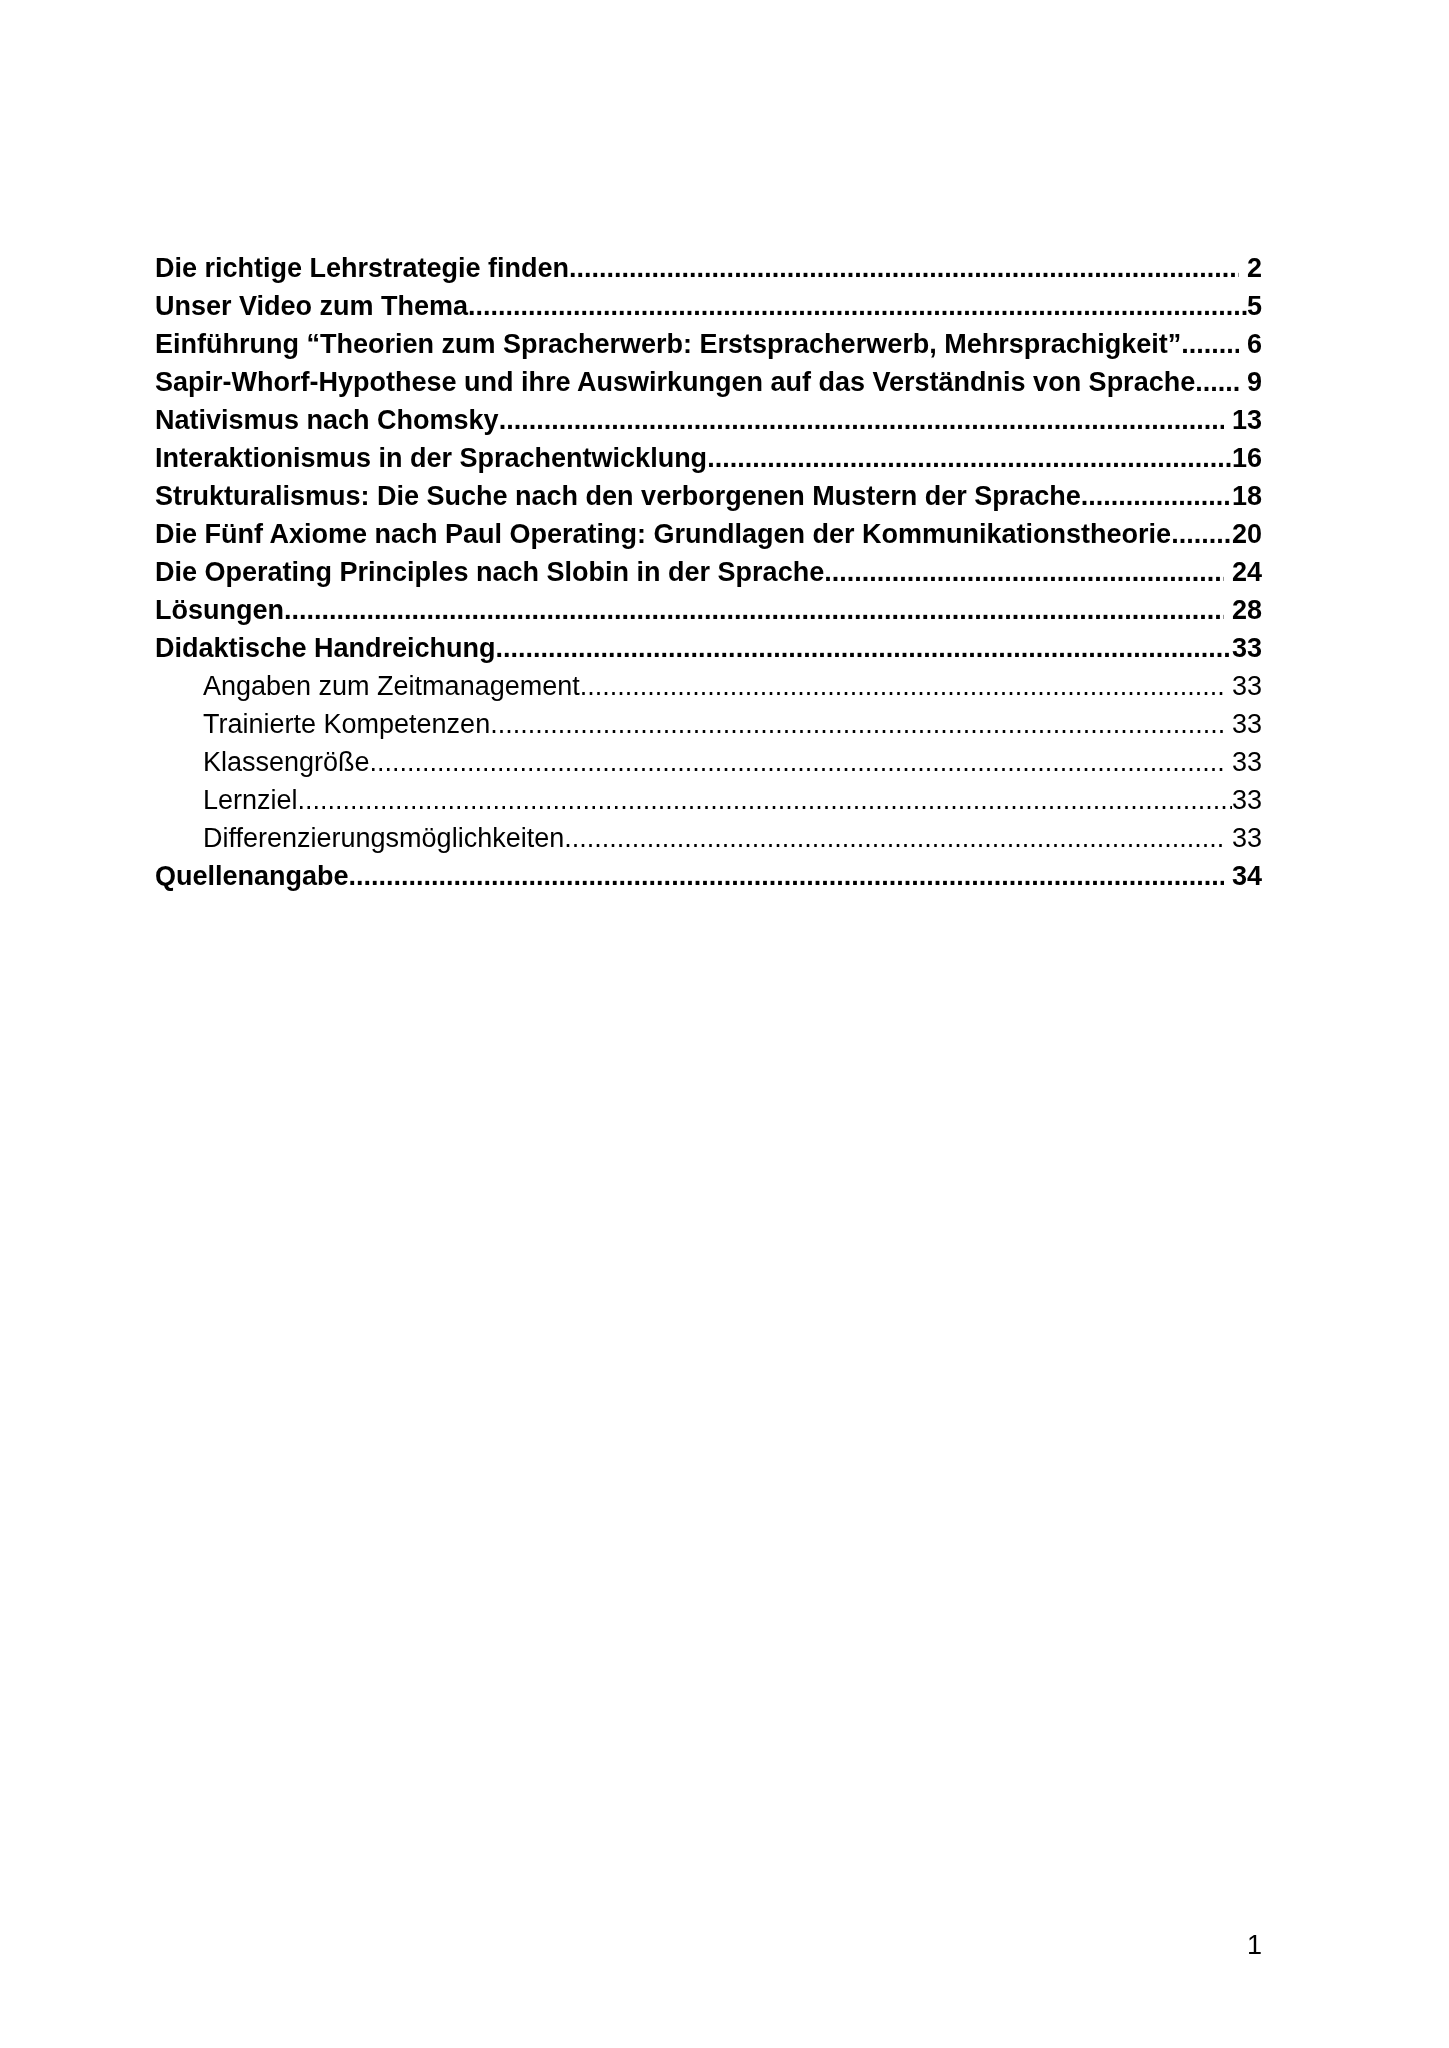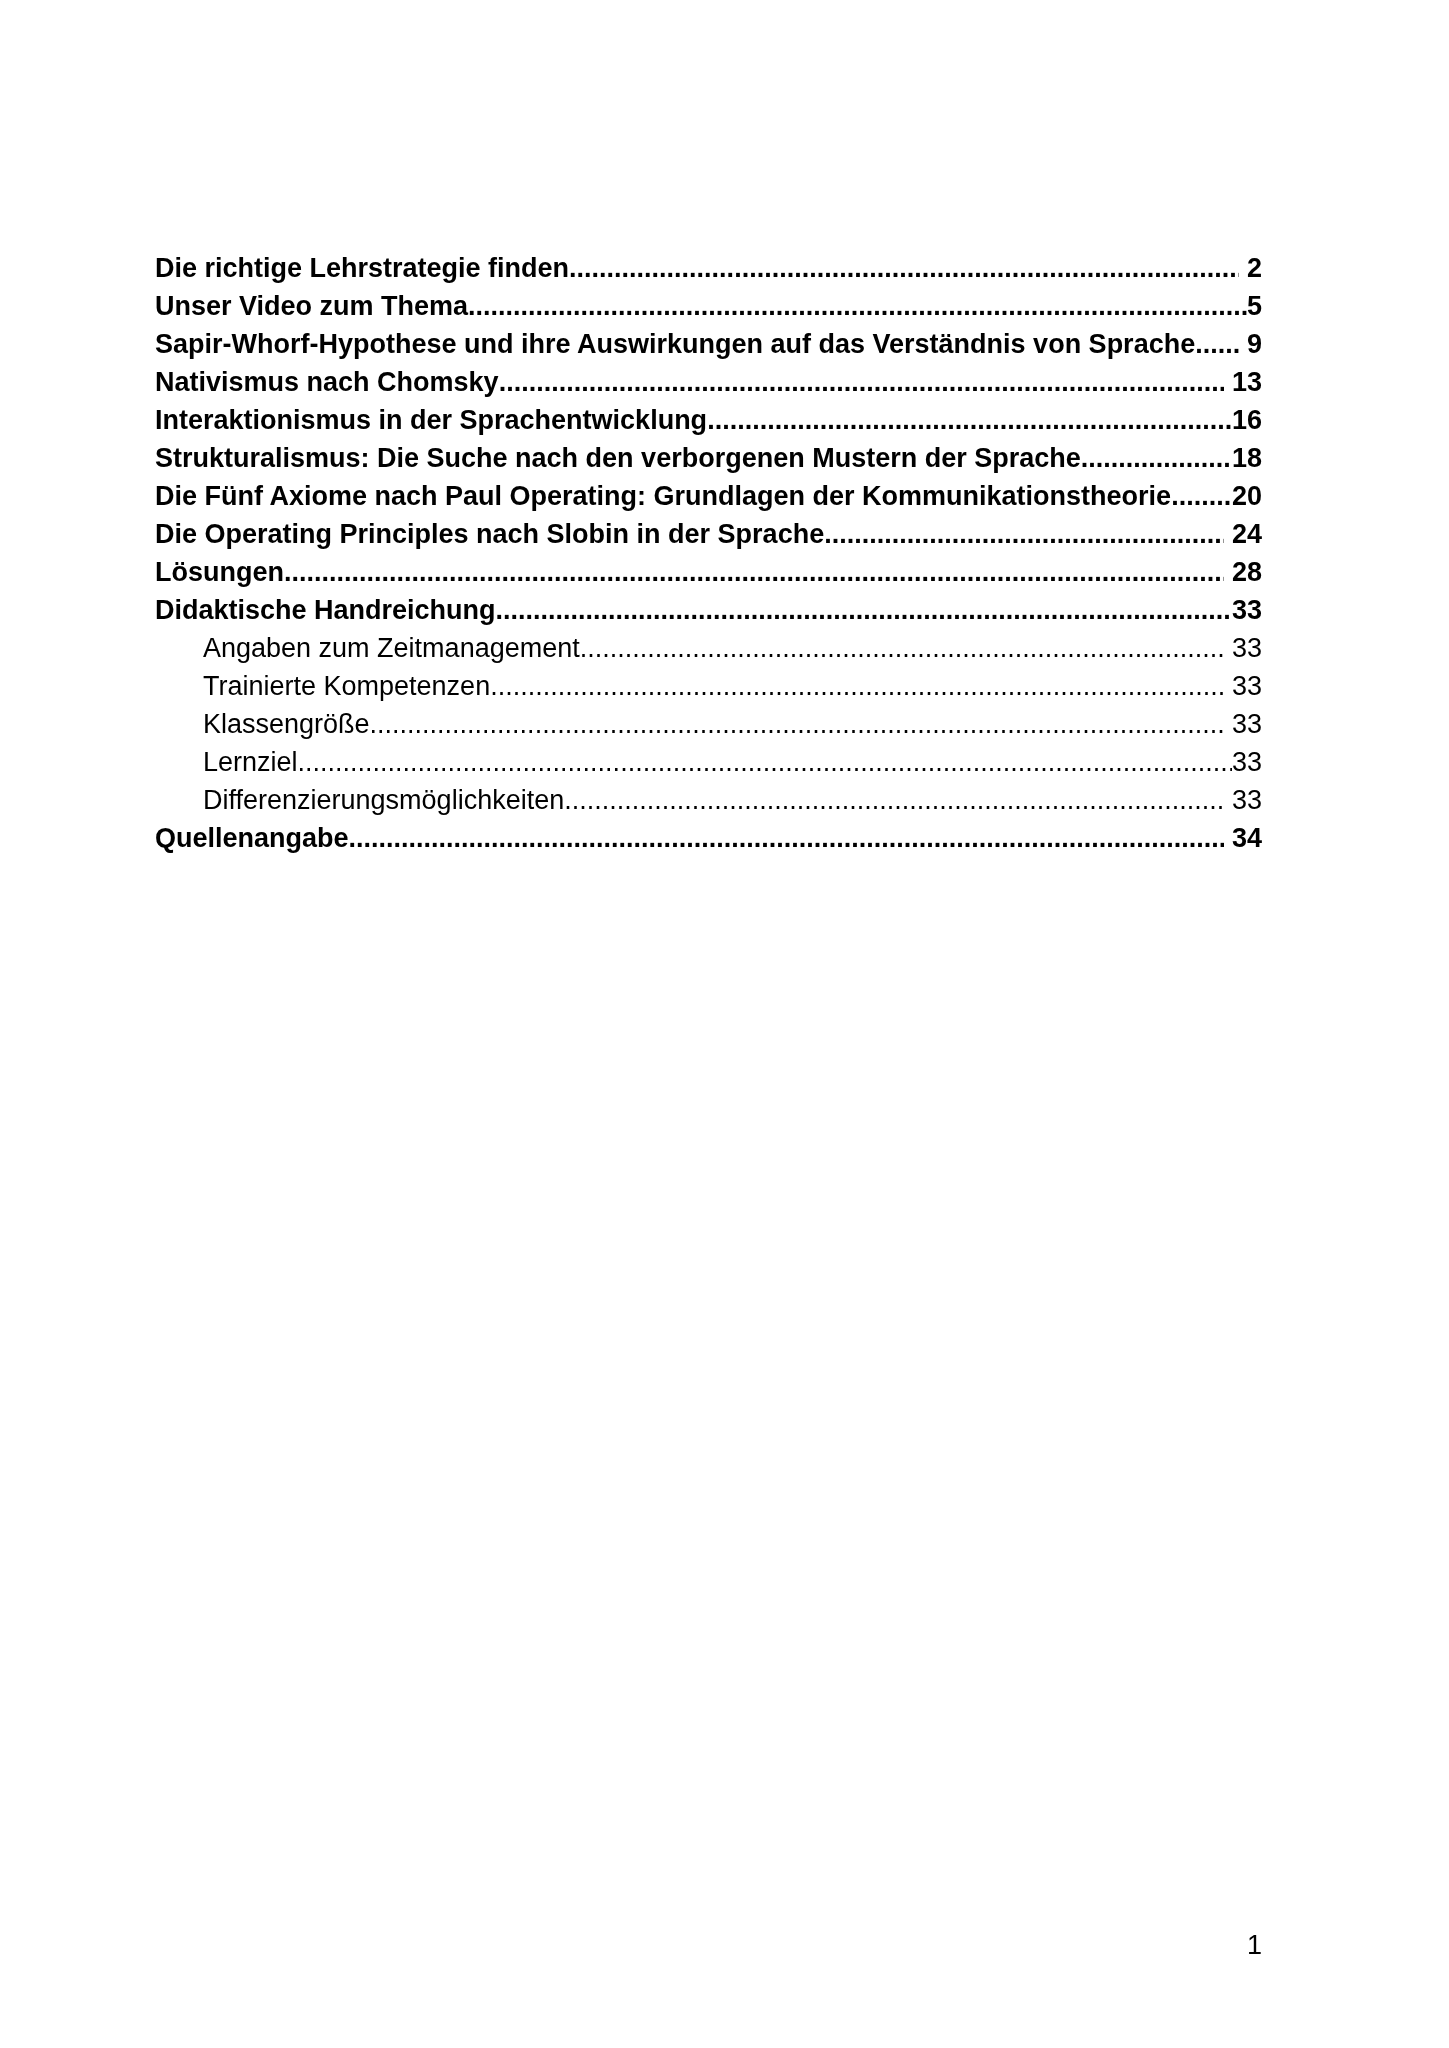--- a/index.html
+++ b/index.html
@@ -77,20 +77,25 @@
       <span class="toc-title">Die richtige Lehrstrategie finden</span>
       <span class="toc-leader"></span>
       <span class="toc-page"> 2</span>
     </div>
       <div class="toc-row bold">
       <span class="toc-title">Unser Video zum Thema</span>
       <span class="toc-leader"></span>
       <span class="toc-page">5</span>
     </div>
       <div class="toc-row bold">
+      <span class="toc-title">Einführung “Theorien zum Spracherwerb: Erstspracherwerb, Mehrsprachigkeit”</span>
+      <span class="toc-leader"></span>
+      <span class="toc-page"> 6</span>
+    </div>
+      <div class="toc-row bold">
       <span class="toc-title">Sapir-Whorf-Hypothese und ihre Auswirkungen auf das Verständnis von Sprache</span>
       <span class="toc-leader"></span>
       <span class="toc-page"> 9</span>
     </div>
       <div class="toc-row bold">
       <span class="toc-title">Nativismus nach Chomsky</span>
       <span class="toc-leader"></span>
       <span class="toc-page"> 13</span>
     </div>
       <div class="toc-row bold">

